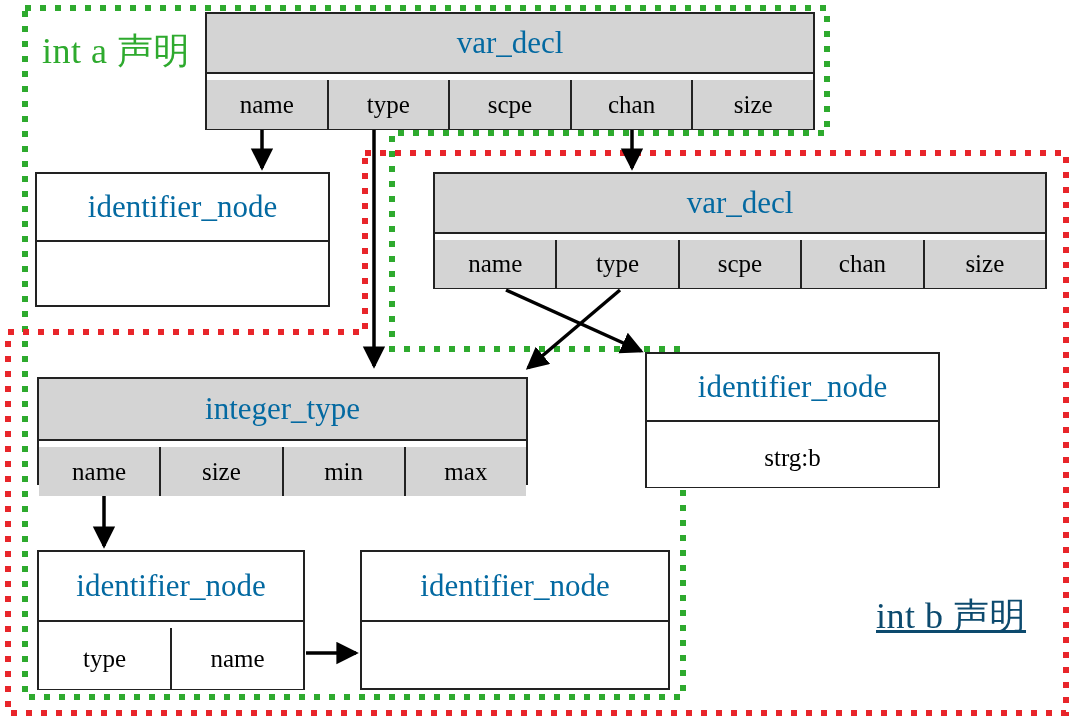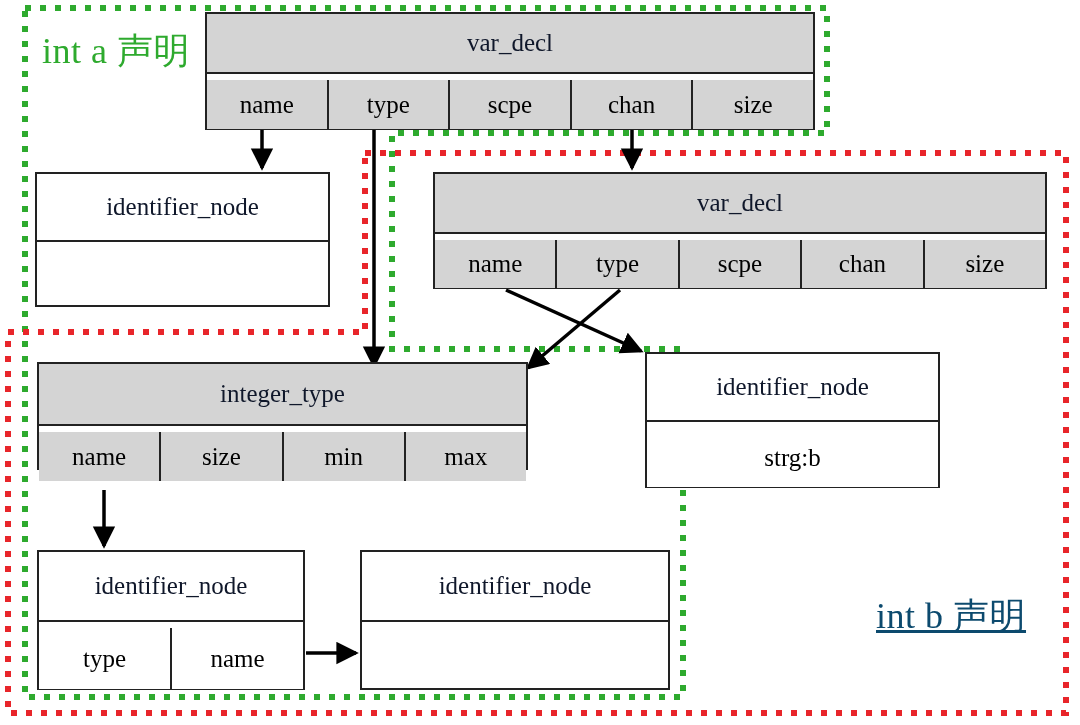--- a/index.html
+++ b/index.html
@@ -27,22 +27,22 @@
     border: 2.5px solid #222222;
     box-sizing: border-box;
     background: #ffffff;
   }
   .node .title {
     box-sizing: border-box;
     width: 100%;
     display: flex;
     align-items: center;
     justify-content: center;
-    font-size: 25px;
-    color: #0f172a;
+    font-size: 31px;
+    color: #0369a1;
     border-bottom: 2.5px solid #222222;
   }
   .node .fields {
     display: flex;
     width: 100%;
     box-sizing: border-box;
   }
   .node .fields .cell {
     flex: 1 1 0;
     display: flex;
@@ -150,21 +150,21 @@
     </div>
   </div>
 
   <div class="node plain" style="left:645px; top:352px; width:295px; height:136px;">
     <div class="title" style="height:68px;">identifier_node</div>
     <div class="fields" style="height:65px;">
       <div class="cell">strg:b</div>
     </div>
   </div>
 
-  <div class="node shaded" style="left:37px; top:362px; width:491px; height:108px;">
+  <div class="node shaded" style="left:37px; top:377px; width:491px; height:108px;">
     <div class="title" style="height:62px;">integer_type</div>
     <div class="fields" style="height:55px;">
       <div class="cell">name</div>
       <div class="cell">size</div>
       <div class="cell">min</div>
       <div class="cell">max</div>
     </div>
   </div>
 
   <div class="node plain" style="left:37px; top:550px; width:268px; height:140px;">

